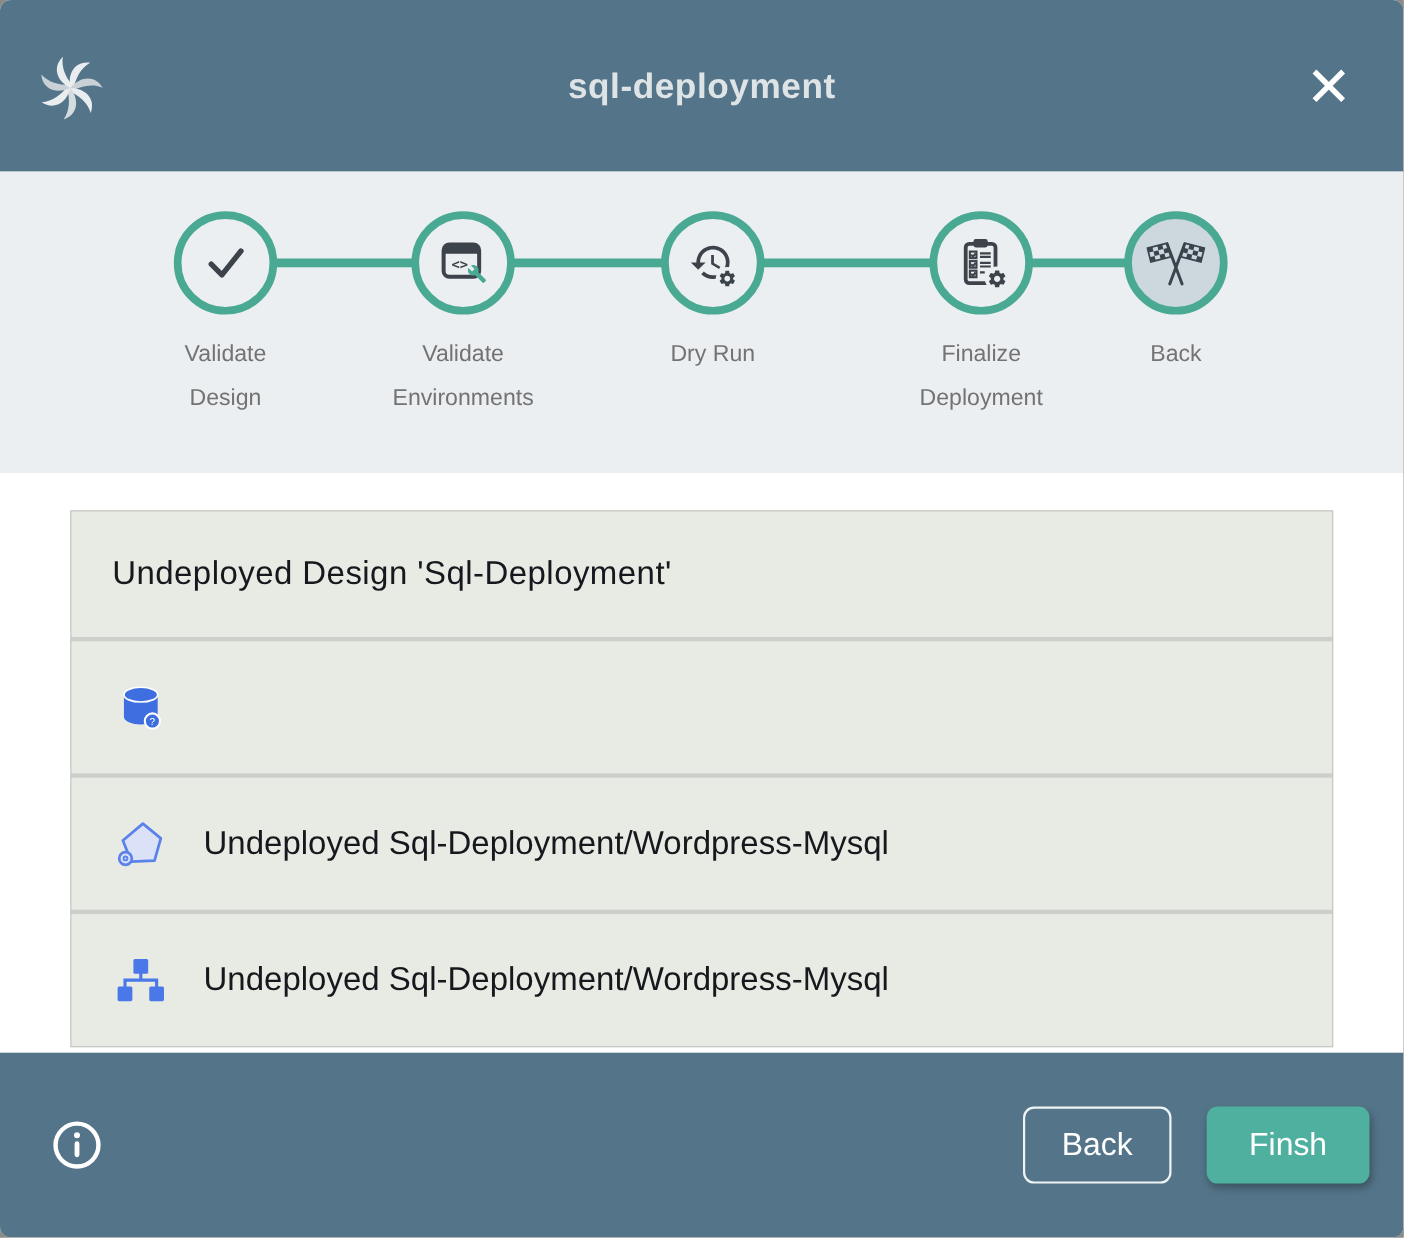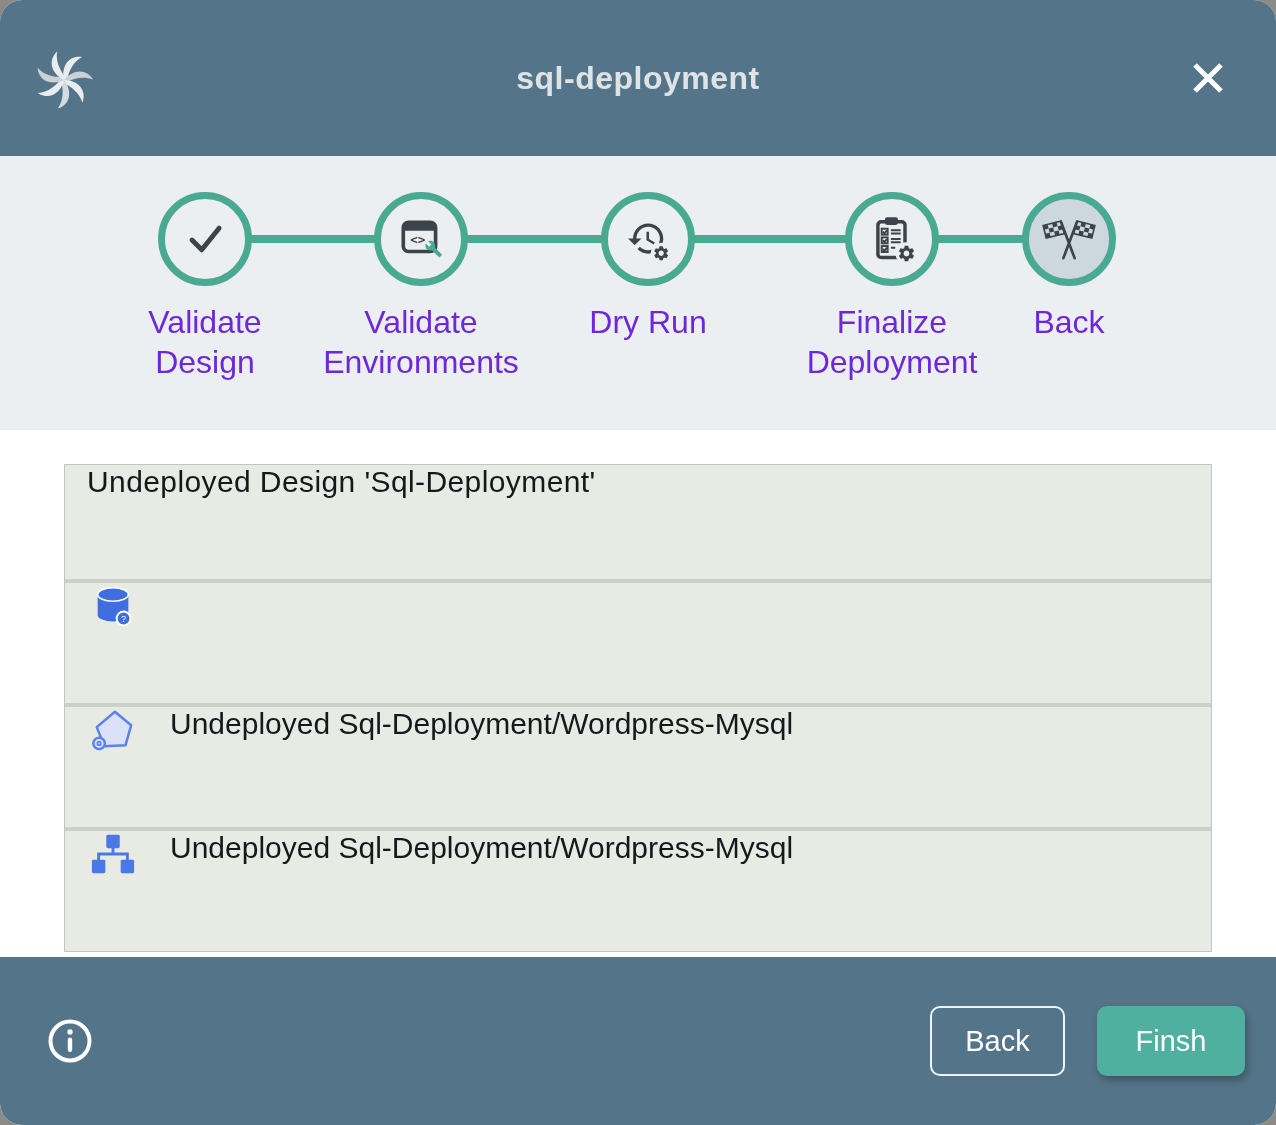--- a/index.html
+++ b/index.html
@@ -1,19 +1,19 @@
 <!DOCTYPE html>
 <html><head>
 <meta charset="utf-8">
 <style>
   * { margin:0; padding:0; box-sizing:border-box; }
   html,body { width:1276px; height:1125px; background:#8d8a85; font-family:"Liberation Sans", sans-serif; }
   .dialog{
     position:relative; width:1276px; height:1125px; background:#ffffff;
-    border-radius:22px; overflow:hidden; display:flex; flex-direction:column;
+    border-radius:10px; overflow:hidden; display:flex; flex-direction:column;
   }
   
   .hdr{
     height:156px; background:#547589; flex:0 0 auto;
     display:flex; align-items:center; position:relative;
   }
   .logo{ position:absolute; left:32px; top:48px; width:64px; height:64px; }
   .hdr-title{
     width:100%; text-align:center; color:#dee3e6; font-size:32px; font-weight:bold;
     letter-spacing:0.5px;
@@ -27,32 +27,32 @@
   .track{ position:absolute; left:205px; top:79px; width:864px; height:8px; background:#49a992; }
   .step{ position:absolute; top:36px; width:220px; display:flex; flex-direction:column; align-items:center; }
   .s0{left:95px}.s1{left:311px}.s2{left:538px}.s3{left:782px}.s4{left:959px}
   .circle{
     width:94px; height:94px; border-radius:50%; border:7px solid #49a992;
     background:#eceff1; display:flex; align-items:center; justify-content:center;
     cursor:pointer;
   }
   .circle.active{ background:#ccd7de; }
   .step-label{
-    margin-top:16px; text-align:center; font-size:32px; line-height:40px;
-    color:#6d28d9; white-space:pre-line;
+    margin-top:16px; text-align:center; font-size:21px; line-height:40px;
+    color:#737373; white-space:pre-line;
   }
   
   .content{ flex:1 1 auto; background:#ffffff; padding:34px 64px 0 64px; }
   .panel{
     width:1148px; background:#cdd0ca; border:1px solid #c2c5c0;
     display:flex; flex-direction:column; gap:4px;
   }
   .row{
-    background:#e8ebe4; display:flex; 
-    padding-left:22px; font-size:30px; color:#15181c;
+    background:#e8ebe4; display:flex; align-items:center;
+    padding-left:37px; font-size:30px; color:#15181c;
   }
   .row.head{ height:114px; letter-spacing:0.4px; }
   .row.item{ height:120px; }
   .row-icon{ width:46px; height:46px; margin-left:3px; margin-right:34px; flex:0 0 auto; }
   
   .ftr{
     height:168px; background:#547589; flex:0 0 auto;
     display:flex; align-items:center; position:relative;
   }
   .info-btn{

